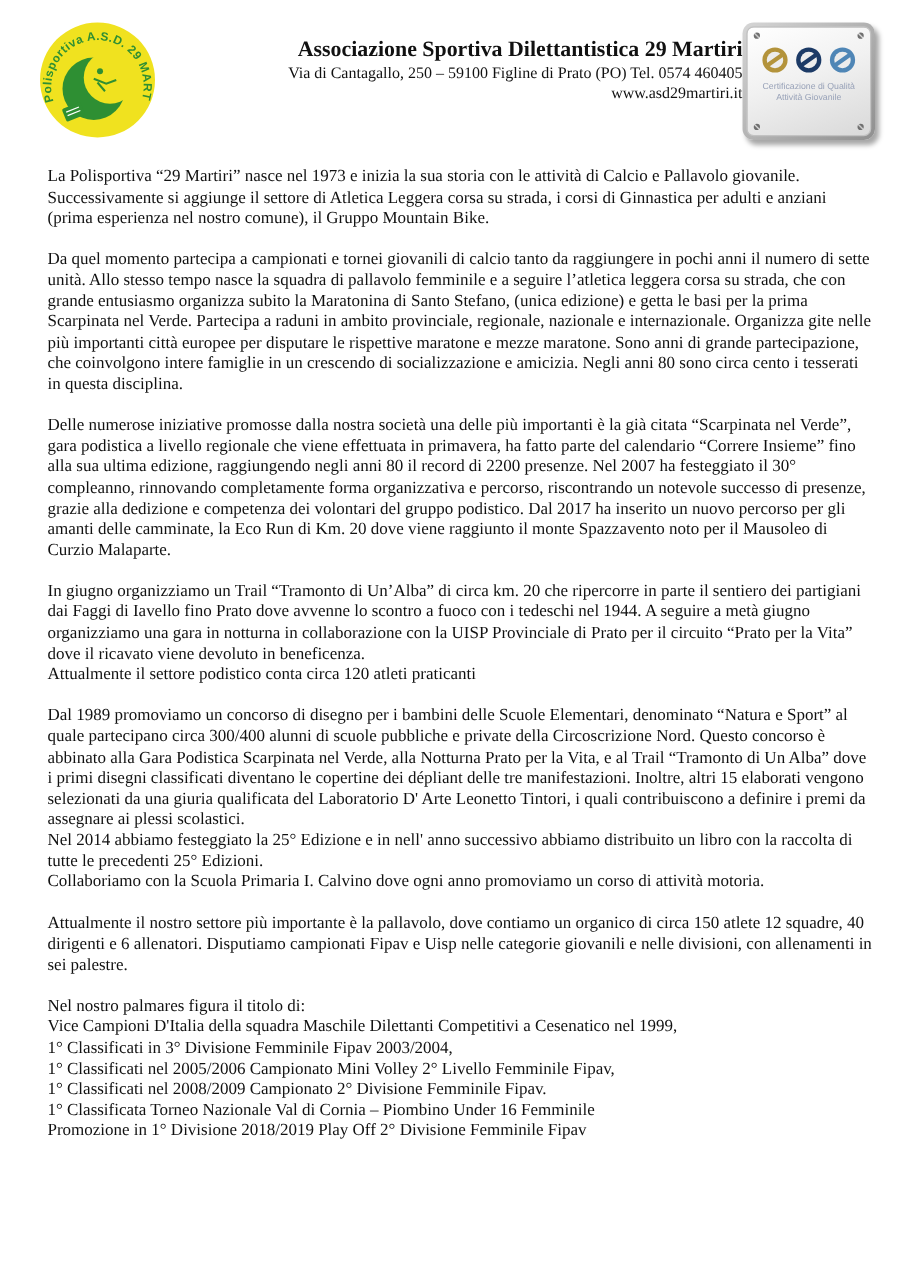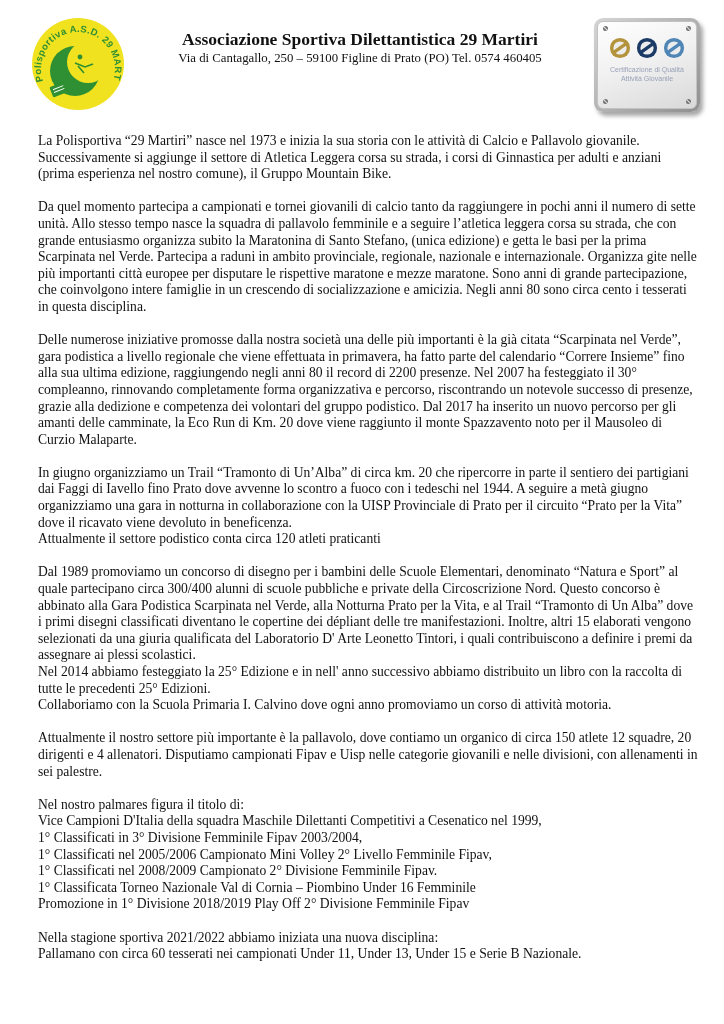--- a/index.html
+++ b/index.html
@@ -14,21 +14,21 @@
   *{box-sizing:border-box;margin:0;padding:0;}
   html,body{background:#ffffff;}
   .page{
     width:724px;height:1024px;background:#ffffff;overflow:hidden;
     font-family:"Liberation Serif", serif;color:var(--text-color);
     position:relative;margin:0 auto;
   }
   
   .header{display:flex;align-items:flex-start;padding:16px 24px 0 30px;}
   .logo-wrap{flex:none;width:96px;height:96px;}
-  .header-center{flex:1;text-align:center;padding-top:12px;}
+  .header-center{flex:1;text-align:right;padding-top:12px;}
   .org-name{font-size:17.5px;font-weight:bold;line-height:22px;}
   .header-line{font-size:12.8px;font-weight:normal;line-height:16px;white-space:pre-wrap;}
   
   .badge-outer{
     flex:none;width:106px;height:94px;margin-top:2px;
     background:linear-gradient(135deg,#d6d6d6,#8f8f8f);
     border-radius:9px;padding:3px;
     box-shadow:3px 4px 4px rgba(0,0,0,0.35);
   }
   .badge-inner{
@@ -87,20 +87,21 @@
           <rect x="21" y="68" width="16" height="11" rx="1.5" style="fill:var(--logo-green)"></rect>
           <line x1="23.5" y1="71.5" x2="34.5" y2="71.5" stroke="#ffffff" stroke-width="1"></line>
           <line x1="23.5" y1="74.5" x2="34.5" y2="74.5" stroke="#ffffff" stroke-width="1"></line>
         </g>
       </svg>
     </div>
 
     <div class="header-center">
       <div class="org-name">Associazione Sportiva Dilettantistica 29 Martiri</div>
       <div class="header-line">Via di Cantagallo, 250 – 59100 Figline di Prato (PO) Tel. 0574 460405</div>
+      <div class="header-line">www.asd29martiri.it</div>
     </div>
 
     <div class="badge-outer">
       <div class="badge-inner">
         <span class="screw tl"></span>
         <span class="screw tr"></span>
         <span class="screw bl"></span>
         <span class="screw br"></span>
         <div class="medallions">
           <svg class="medallion m-gold" viewBox="0 0 24 24">
@@ -127,18 +128,17 @@
     </div>
 
   </header>
 
   <main class="doc-body" id="doc-body">
       <p class="para"><span>La Polisportiva “29 Martiri” nasce nel 1973 e inizia la sua storia con le attività di Calcio e Pallavolo giovanile. Successivamente si aggiunge il settore di Atletica Leggera corsa su strada, i corsi di Ginnastica per adulti e anziani (prima esperienza nel nostro comune), il Gruppo Mountain Bike.</span></p>
       <p class="para"><span>Da quel momento partecipa a campionati e tornei giovanili di calcio tanto da raggiungere in pochi anni il numero di sette unità. Allo stesso tempo nasce la squadra di pallavolo femminile e a seguire l’atletica leggera corsa su strada, che con grande entusiasmo organizza subito la Maratonina di Santo Stefano, (unica edizione) e getta le basi per la prima Scarpinata nel Verde. Partecipa a raduni in ambito provinciale, regionale, nazionale e internazionale. Organizza gite nelle più importanti città europee per disputare le rispettive maratone e mezze maratone. Sono anni di grande partecipazione, che coinvolgono intere famiglie in un crescendo di socializzazione e amicizia. Negli anni 80 sono circa cento i tesserati in questa disciplina.</span></p>
       <p class="para"><span>Delle numerose iniziative promosse dalla nostra società una delle più importanti è la già citata “Scarpinata nel Verde”, gara podistica a livello regionale che viene effettuata in primavera, ha fatto parte del calendario “Correre Insieme” fino alla sua ultima edizione, raggiungendo negli anni 80 il record di 2200 presenze. Nel 2007 ha festeggiato il 30° compleanno, rinnovando completamente forma organizzativa e percorso, riscontrando un notevole successo di presenze, grazie alla dedizione e competenza dei volontari del gruppo podistico. Dal 2017 ha inserito un nuovo percorso per gli amanti delle camminate, la Eco Run di Km. 20 dove viene raggiunto il monte Spazzavento noto per il Mausoleo di Curzio Malaparte.</span></p>
       <p class="para"><span>In giugno organizziamo un Trail “Tramonto di Un’Alba” di circa km. 20 che ripercorre in parte il sentiero dei partigiani dai Faggi di Iavello fino Prato dove avvenne lo scontro a fuoco con i tedeschi nel 1944. A seguire a metà giugno organizziamo una gara in notturna in collaborazione con la UISP Provinciale di Prato per il circuito “Prato per la Vita” dove il ricavato viene devoluto in beneficenza.</span><br><span>Attualmente il settore podistico conta circa 120 atleti praticanti</span></p>
       <p class="para"><span>Dal 1989 promoviamo un concorso di disegno per i bambini delle Scuole Elementari, denominato “Natura e Sport” al quale partecipano circa 300/400 alunni di scuole pubbliche e private della Circoscrizione Nord. Questo concorso è abbinato alla Gara Podistica Scarpinata nel Verde, alla Notturna Prato per la Vita, e al Trail “Tramonto di Un Alba” dove i primi disegni classificati diventano le copertine dei dépliant delle tre manifestazioni. Inoltre, altri 15 elaborati vengono selezionati da una giuria qualificata del Laboratorio D' Arte Leonetto Tintori, i quali contribuiscono a definire i premi da assegnare ai plessi scolastici.</span><br><span>Nel 2014 abbiamo festeggiato la 25° Edizione e in nell' anno successivo abbiamo distribuito un libro con la raccolta di tutte le precedenti 25° Edizioni.</span><br><span>Collaboriamo con la Scuola Primaria I. Calvino dove ogni anno promoviamo un corso di attività motoria.</span></p>
-      <p class="para"><span>Attualmente il nostro settore più importante è la pallavolo, dove contiamo un organico di circa 150 atlete 12 squadre, 20 dirigenti e 4 allenatori. Disputiamo campionati Fipav e Uisp nelle categorie giovanili e nelle divisioni, con allenamenti in sei palestre.</span></p>
+      <p class="para"><span>Attualmente il nostro settore più importante è la pallavolo, dove contiamo un organico di circa 150 atlete 12 squadre, 40 dirigenti e 6 allenatori. Disputiamo campionati Fipav e Uisp nelle categorie giovanili e nelle divisioni, con allenamenti in sei palestre.</span></p>
       <p class="para"><span>Nel nostro palmares figura il titolo di:</span><br><span>Vice Campioni D'Italia della squadra Maschile Dilettanti Competitivi a Cesenatico nel 1999,</span><br><span>1° Classificati in 3° Divisione Femminile Fipav 2003/2004,</span><br><span>1° Classificati nel 2005/2006 Campionato Mini Volley 2° Livello Femminile Fipav,</span><br><span>1° Classificati nel 2008/2009 Campionato 2° Divisione Femminile Fipav.</span><br><span>1° Classificata Torneo Nazionale Val di Cornia – Piombino Under 16 Femminile</span><br><span>Promozione in 1° Divisione 2018/2019 Play Off 2° Divisione Femminile Fipav</span></p>
-      <p class="para"><span>Nella stagione sportiva 2021/2022 abbiamo iniziata una nuova disciplina:</span><br><span>Pallamano con circa 60 tesserati nei campionati Under 11, Under 13, Under 15 e Serie B Nazionale.</span></p>
     </main>
 
 </div>
 
 </body></html>

